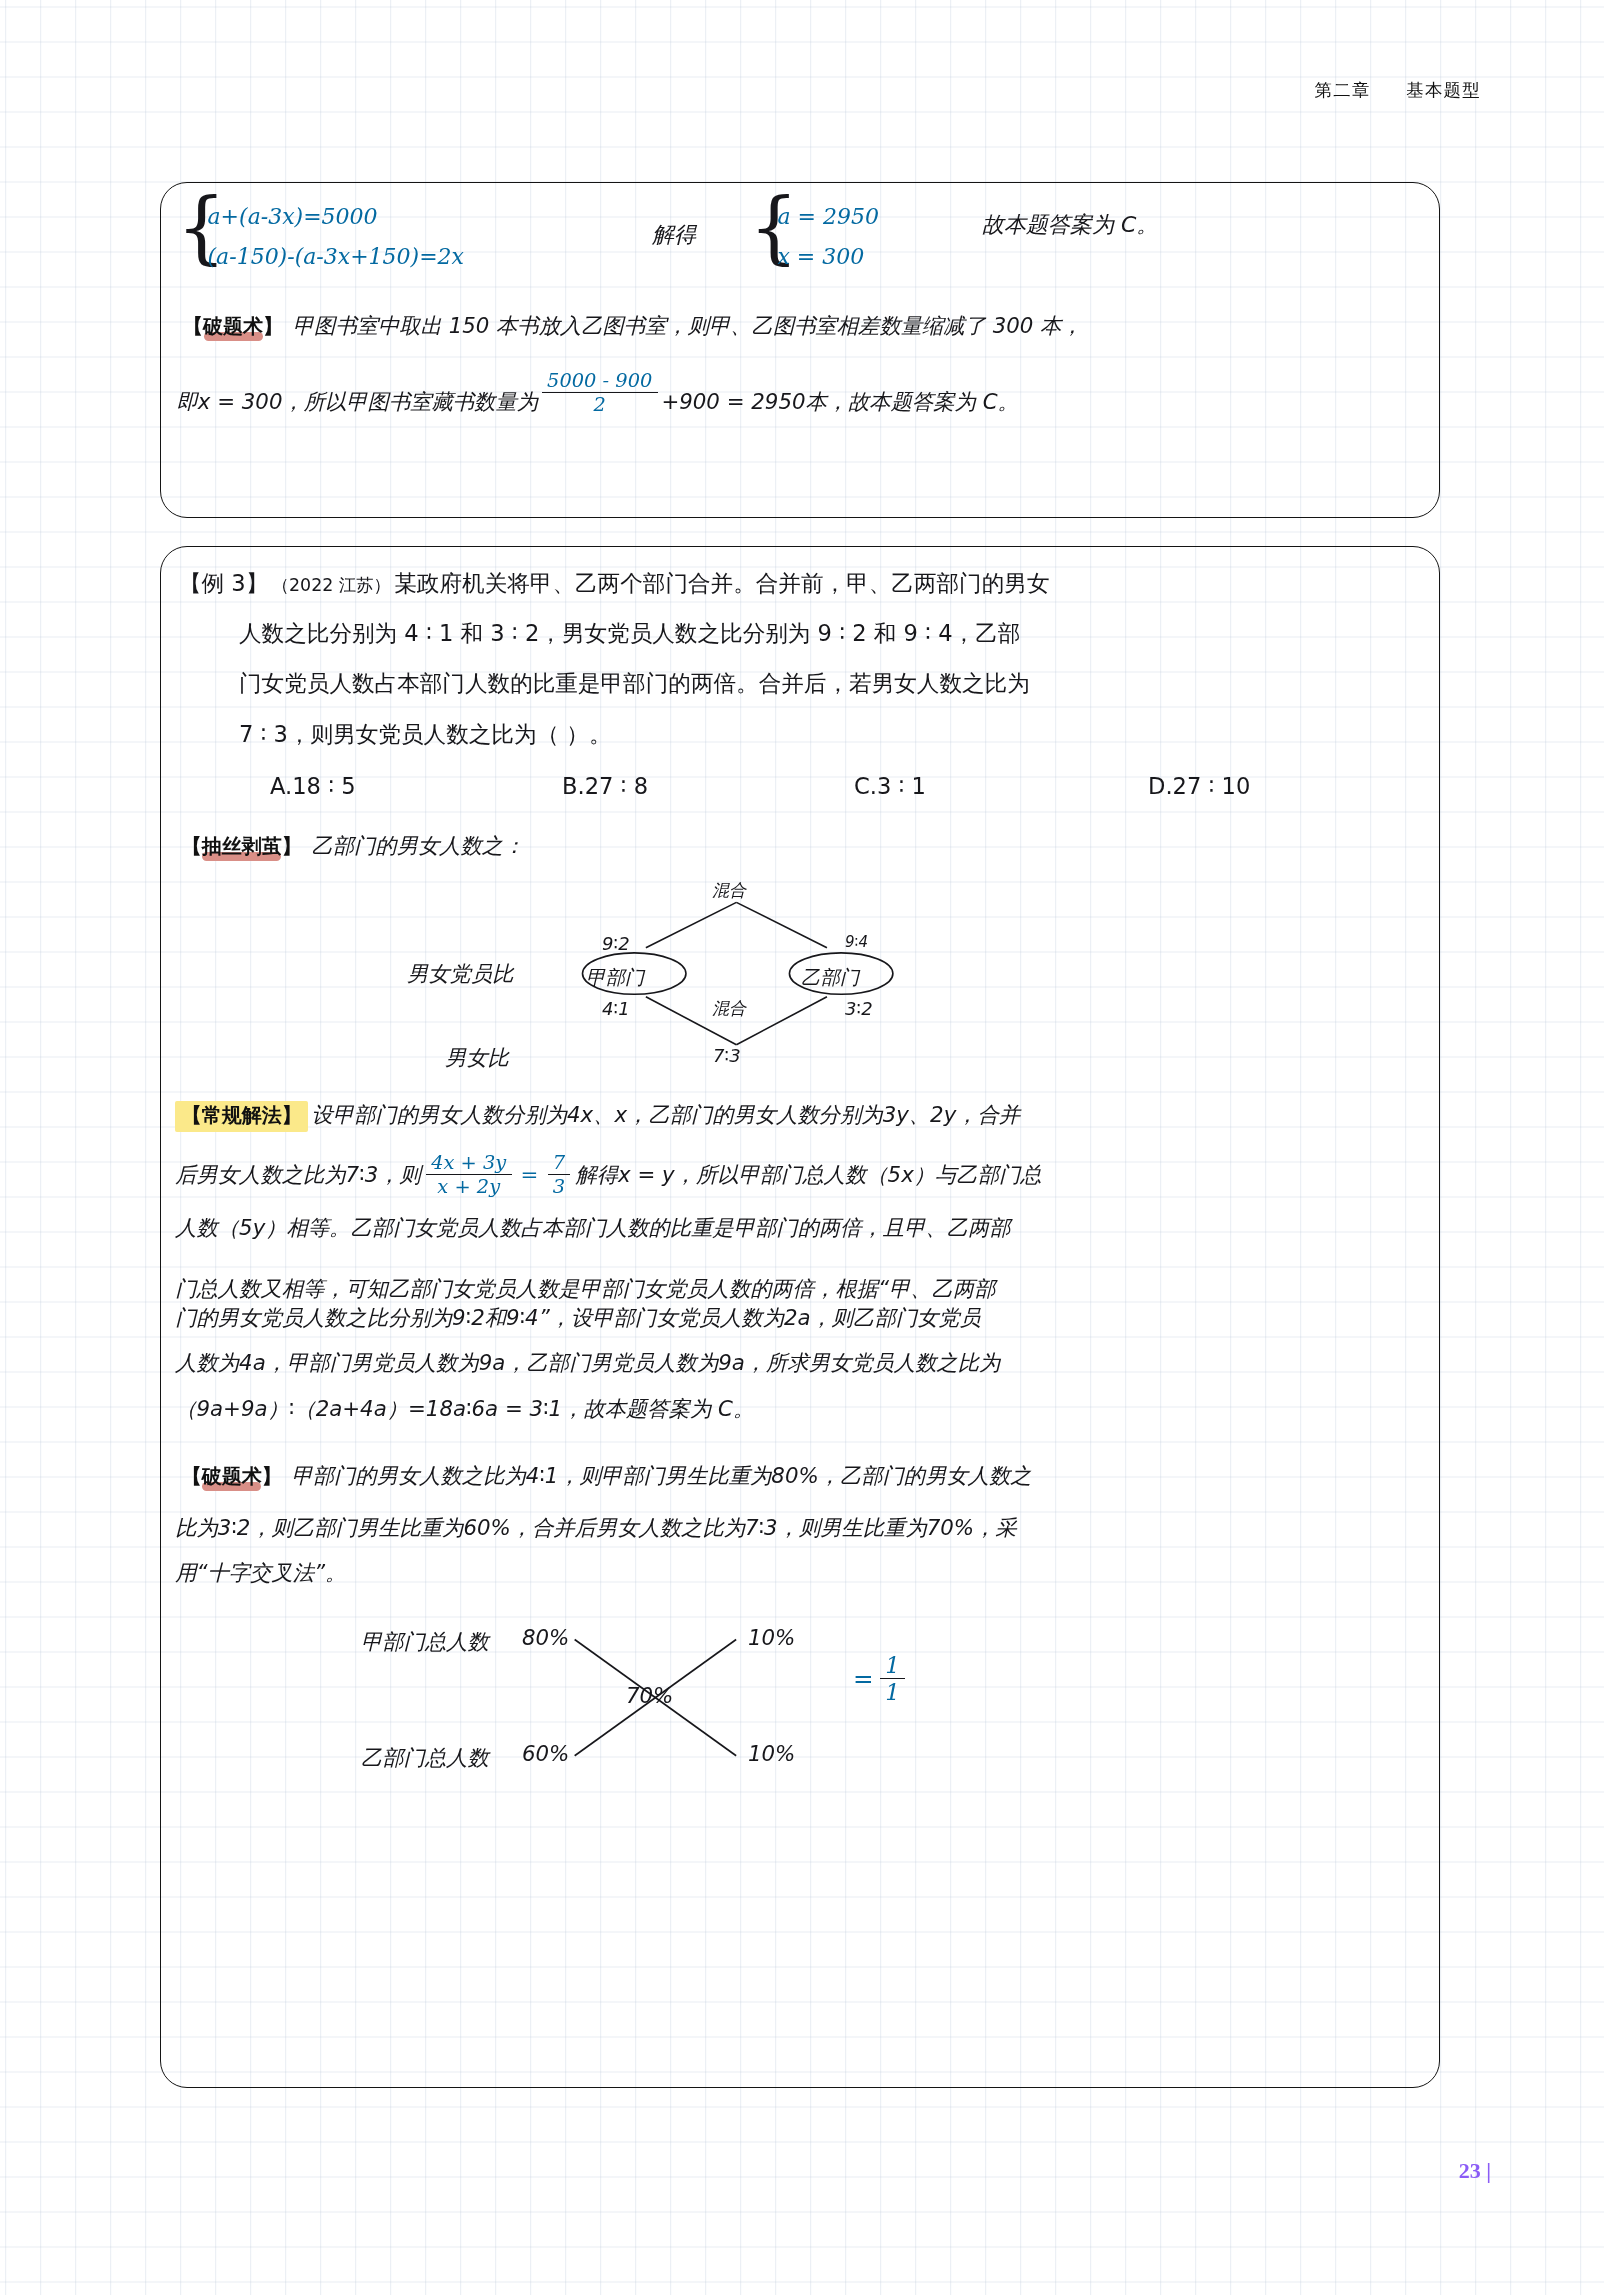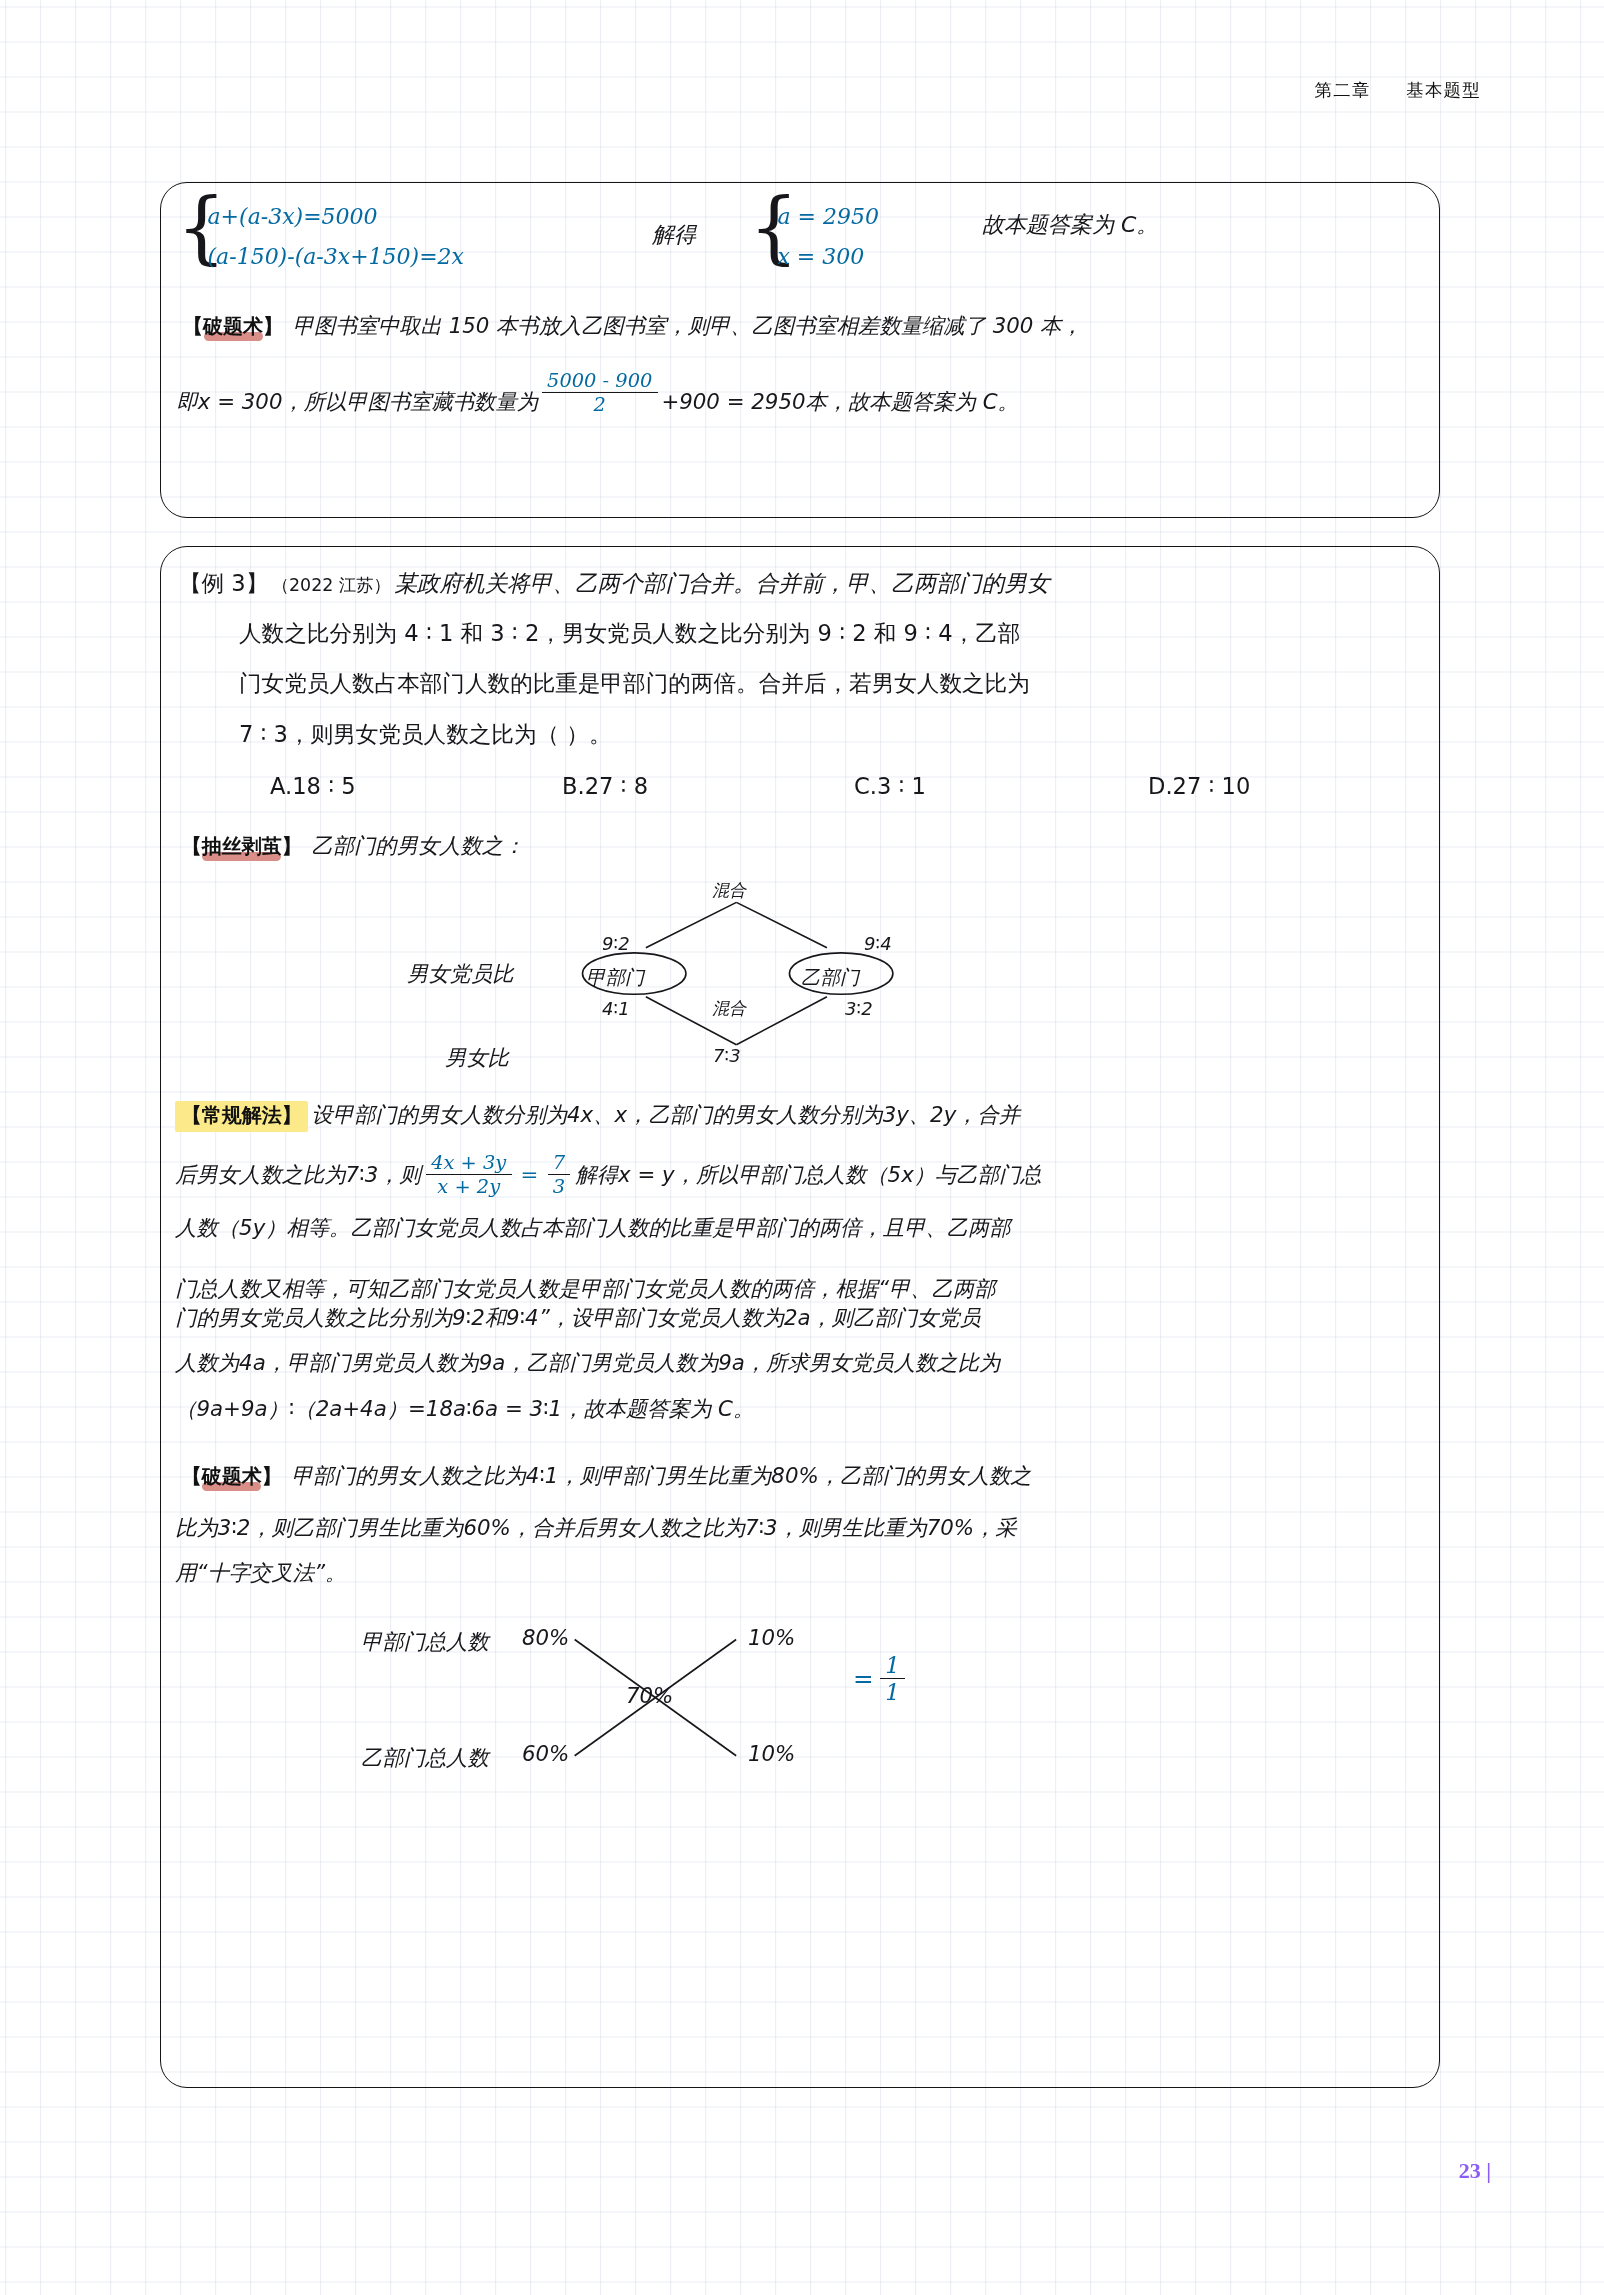--- a/index.html
+++ b/index.html
@@ -136,21 +136,21 @@
       </span>
       <span class="cn" style="font-size:21.3px; font-style:italic;">+900 = 2950本，故本题答案为 C。</span>
     </div>
   </div>
 
   <div class="box" id="box-main">
 
     <div class="line" style="left:18px; top:20.7px;">
       <span class="cn" style="font-size:22.6px;">【例 3】</span>
       <span class="cn" style="font-size:17.4px;">（2022 江苏）</span>
-      <span class="cn" style="font-size:22.6px;font-style:italic;">某政府机关将甲、乙两个部门合并。合并前，甲、乙两部门的男女</span>
+      <span class="cn" style="font-size:22.6px;">某政府机关将甲、乙两个部门合并。合并前，甲、乙两部门的男女</span>
     </div>
     <div class="cn line" style="left:78px; top:71px; font-size:22.6px;">人数之比分别为 4 ∶ 1 和 3 ∶ 2，男女党员人数之比分别为 9 ∶ 2 和 9 ∶ 4，乙部</div>
     <div class="cn line" style="left:78px; top:121px; font-size:22.6px;">门女党员人数占本部门人数的比重是甲部门的两倍。合并后，若男女人数之比为</div>
     <div class="cn line" style="left:78px; top:172px; font-size:22.6px;">7 ∶ 3，则男女党员人数之比为（        ）。</div>
 
     <div class="cn line" style="left:109px; top:226px; font-size:22.6px;">A.18 ∶ 5</div>
     <div class="cn line" style="left:401px; top:226px; font-size:22.6px;">B.27 ∶ 8</div>
     <div class="cn line" style="left:693px; top:226px; font-size:22.6px;">C.3 ∶ 1</div>
     <div class="cn line" style="left:987px; top:226px; font-size:22.6px;">D.27 ∶ 10</div>
 
@@ -169,21 +169,21 @@
         <line x1="330" y1="250" x2="470" y2="176" stroke="#17171b" stroke-width="2.5"></line>
 
         <ellipse cx="172" cy="140" rx="80" ry="32" fill="none" stroke="#17171b" stroke-width="2.5"></ellipse>
         <ellipse cx="492" cy="140" rx="80" ry="32" fill="none" stroke="#17171b" stroke-width="2.5"></ellipse>
       </svg>
       <div class="dlabel" style="left:-116px; top:76px; font-size:21.3px; font-style:italic;">男女党员比</div>
       <div class="dlabel" style="left:-78px; top:160px; font-size:21.3px; font-style:italic;">男女比</div>
       <div class="dlabel" style="left:63px; top:81px; font-size:19.4px; font-style:italic;">甲部门</div>
       <div class="dlabel" style="left:278px; top:81px; font-size:19.4px; font-style:italic;">乙部门</div>
       <div class="dlabel" style="left:79px; top:50px; font-size:18px; font-style:italic;">9∶2</div>
-      <div class="dlabel" style="left:322px; top:50px; font-size:18px; font-style:italic;padding-left:19px;">9∶4</div>
+      <div class="dlabel" style="left:322px; top:50px; font-size:15px; font-style:italic;">9∶4</div>
       <div class="dlabel" style="left:189px; top:-3.9px; font-size:17px; font-style:italic;">混合</div>
       <div class="dlabel" style="left:79px; top:115px; font-size:18px; font-style:italic;">4∶1</div>
       <div class="dlabel" style="left:322px; top:115px; font-size:18px; font-style:italic;">3∶2</div>
       <div class="dlabel" style="left:189px; top:114px; font-size:17px; font-style:italic;">混合</div>
       <div class="dlabel" style="left:190px; top:162px; font-size:18px; font-style:italic;">7∶3</div>
     </div>
 
     <div class="line" style="left:14.2px; top:553px;">
       <span class="tag yellow">【常规解法】</span>
       <span class="cn" style="font-size:21.3px; font-style:italic;">设甲部门的男女人数分别为4x、x，乙部门的男女人数分别为3y、2y，合并</span>

